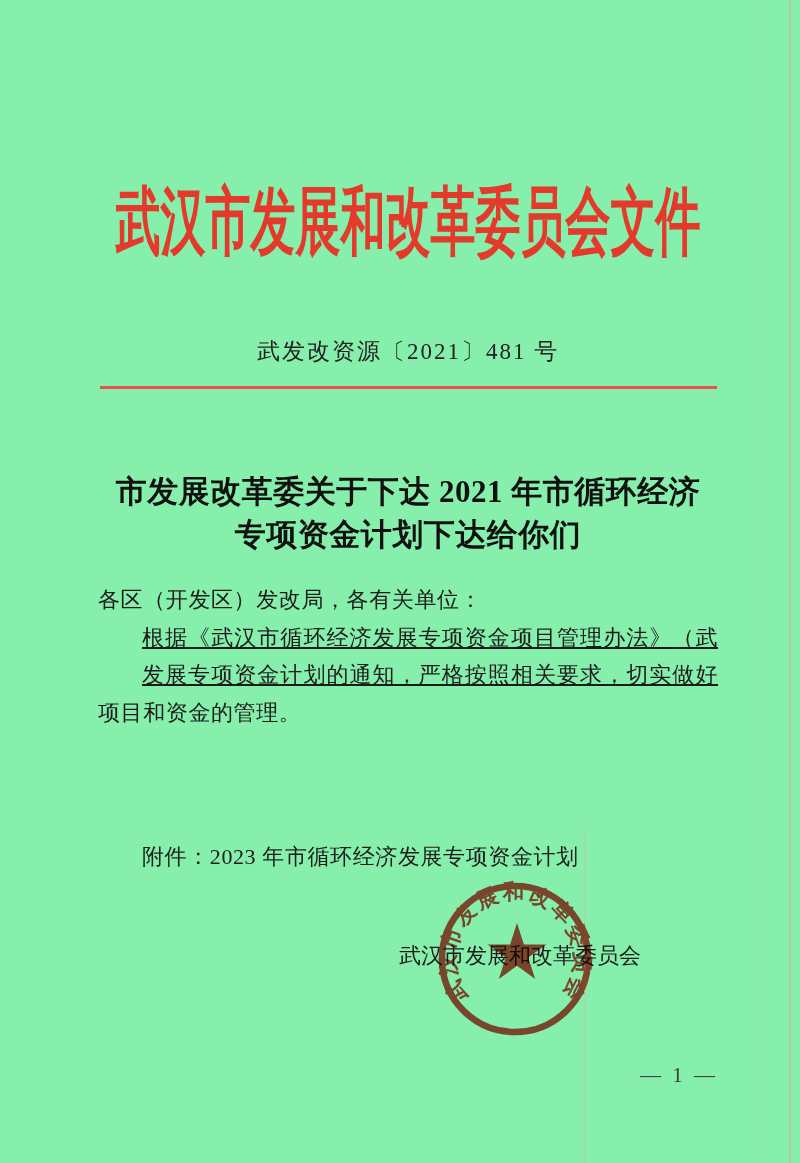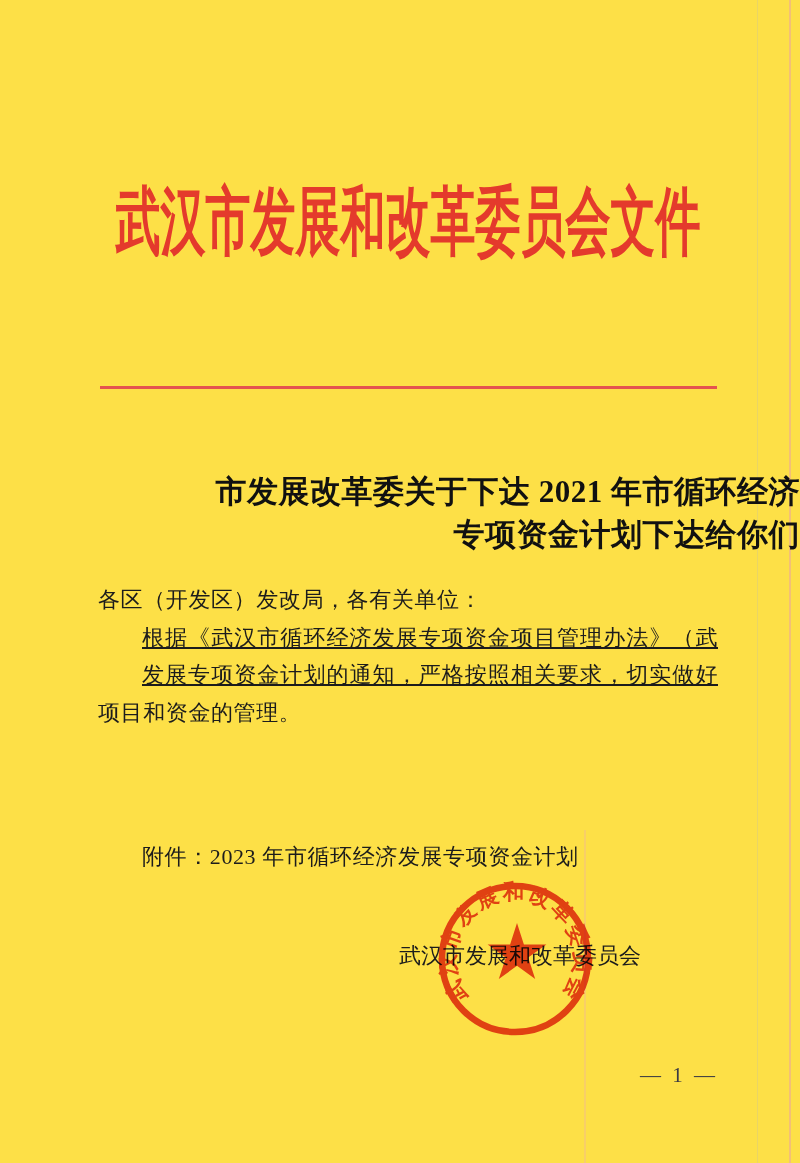--- a/index.html
+++ b/index.html
@@ -1,20 +1,20 @@
 <!DOCTYPE html>
 <html><head>
 <meta charset="utf-8">
 <style>
   html,body{margin:0;padding:0;background:#e9e9e9;}
   .page{
     position:relative;
     width:800px;height:1163px;
     margin:0 auto;
-    background:#fde047;
+    background:#86efac;
     overflow:hidden;
     font-family:"Liberation Serif","DejaVu Serif",serif;
     color:#1d1d1d;
   }
   
   .scanline{position:absolute;top:0;bottom:0;pointer-events:none;}
   .scanline.pink-right{left:789px;width:2px;background:rgba(233,158,168,.5);}
   .scanline.gray-right{left:757px;width:1px;background:rgba(180,180,190,.25);}
   .scanline.pink-mid{left:584px;width:2px;top:830px;background:rgba(238,170,180,.3);}
 
@@ -36,21 +36,21 @@
     color:#222;
   }
   
   .red-rule{
     position:absolute;left:100px;top:386px;width:617px;height:3px;
     background:#e4534f;
   }
   
   .doc-title{
     position:absolute;left:16px;right:0;top:470px;
-    text-align:right;
+    text-align:center;
     font-size:31px;line-height:43px;font-weight:bold;
     color:#111;
     letter-spacing:.5px;
   }
   
   .body{
     position:absolute;left:98px;top:581px;width:620px;
     font-size:22px;color:#1c1c1c;
     letter-spacing:.6px;
   }
@@ -92,20 +92,21 @@
 <body>
 
 <div class="page">
 
   <div class="scanline pink-right"></div>
   <div class="scanline gray-right"></div>
   <div class="scanline pink-mid"></div>
 
   <div class="red-head">武汉市发展和改革委员会文件</div>
 
+  <div class="doc-no">武发改资源〔2021〕481 号</div>
 
   <div class="red-rule"></div>
 
   <div class="doc-title">
     <div>市发展改革委关于下达 2021 年市循环经济</div>
     <div>专项资金计划下达给你们</div>
   </div>
 
   <div class="body" id="body">
       <div class="bline">各区（开发区）发改局，各有关单位：</div>

